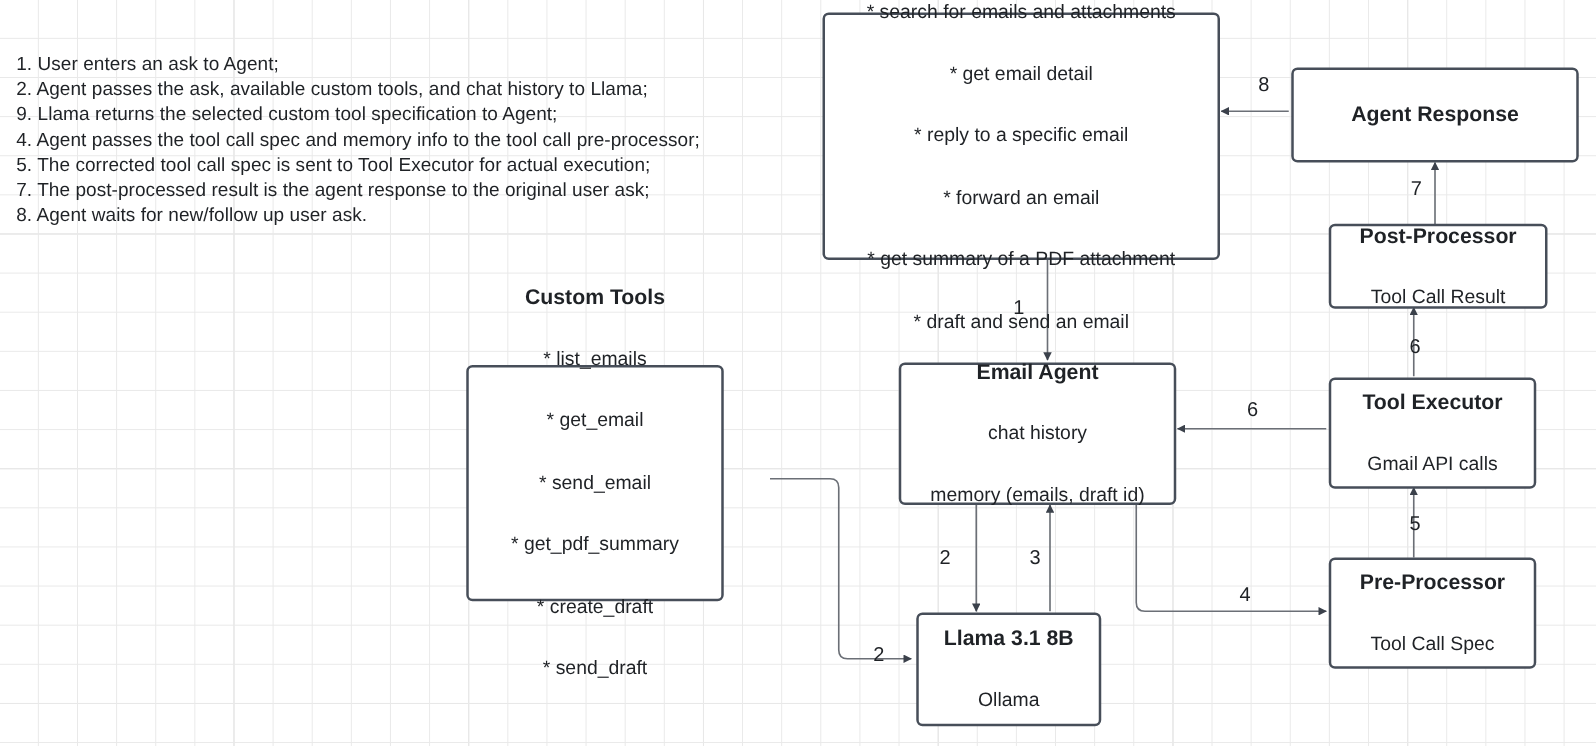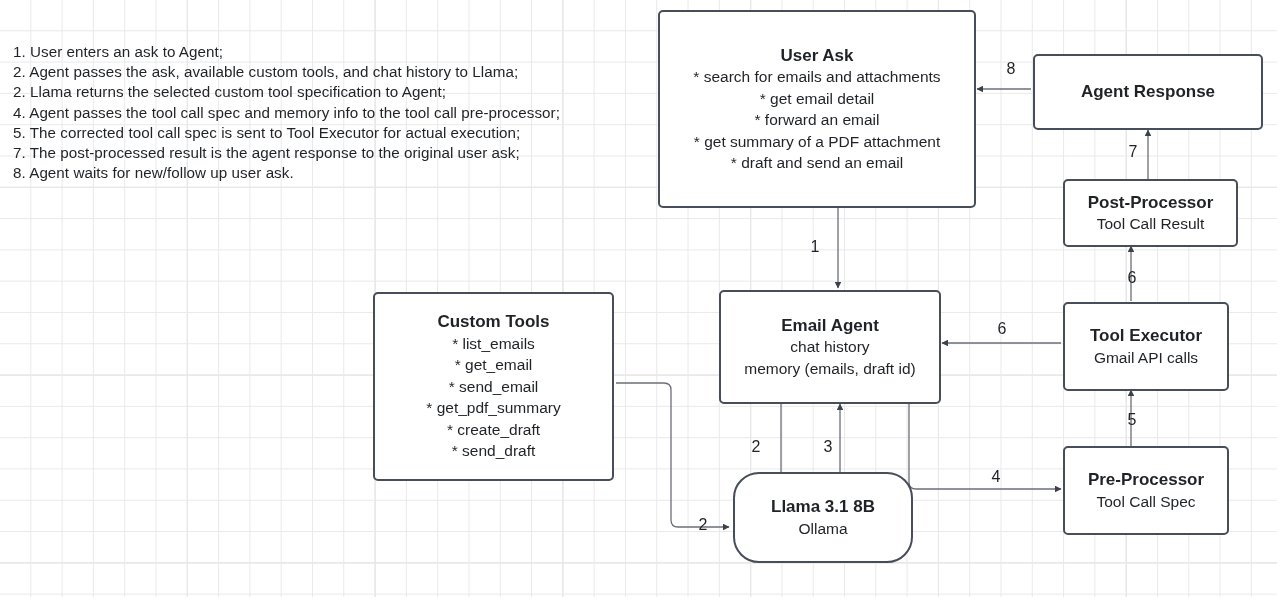--- a/index.html
+++ b/index.html
@@ -50,20 +50,21 @@
   .node .title {
     font-weight: bold;
     font-size: 17px;
     line-height: 21.5px;
     white-space: nowrap;
   }
   .node .line {
     font-size: 15.5px;
     line-height: 21.5px;
     white-space: nowrap;
+    margin-top: 28px;
   }
 
   svg.wires {
     position: absolute;
     left: 0; top: 0;
     width: 1277px;
     height: 597px;
     z-index: 2;
     overflow: visible;
   }
@@ -78,21 +79,21 @@
   }
 </style>
 </head>
 <body>
 
 <div id="canvas">
 
   <div class="legend">
     <div>1. User enters an ask to Agent;</div>
     <div>2. Agent passes the ask, available custom tools, and chat history to Llama;</div>
-    <div>2. Llama returns the selected custom tool specification to Agent;</div>
+    <div>9. Llama returns the selected custom tool specification to Agent;</div>
     <div>4. Agent passes the tool call spec and memory info to the tool call pre-processor;</div>
     <div>5. The corrected tool call spec is sent to Tool Executor for actual execution;</div>
     <div>7. The post-processed result is the agent response to the original user ask;</div>
     <div>8. Agent waits for new/follow up user ask.</div>
   </div>
 
   <svg class="wires" viewBox="0 0 1277 597">
     <defs>
       <marker id="ah" viewBox="0 0 10 10" refX="9.2" refY="5" markerWidth="5.2" markerHeight="5.2" orient="auto-start-reverse">
         <path d="M 0 0 L 10 5 L 0 10 z" fill="#3b414b"></path>
@@ -130,20 +131,21 @@
   <div class="edgelabel" style="left:1117px; top:411px; width:30px;">5</div>
   <div class="edgelabel" style="left:987px; top:320px; width:30px;">6</div>
   <div class="edgelabel" style="left:1117px; top:269px; width:30px;">6</div>
   <div class="edgelabel" style="left:1118px; top:143px; width:30px;">7</div>
   <div class="edgelabel" style="left:996px; top:60px; width:30px;">8</div>
 
   <div class="node" style="left:658px; top:10px; width:318px; height:198px;">
     <div class="title">User Ask</div>
     <div class="line">* search for emails and attachments</div>
     <div class="line">* get email detail</div>
+    <div class="line">* reply to a specific email</div>
     <div class="line">* forward an email</div>
     <div class="line">* get summary of a PDF attachment</div>
     <div class="line">* draft and send an email</div>
   </div>
 
   <div class="node" style="left:1033px; top:54px; width:230px; height:76px;">
     <div class="title">Agent Response</div>
   </div>
 
   <div class="node" style="left:1063px; top:179px; width:175px; height:68px;">
@@ -160,28 +162,28 @@
     <div class="title">Pre-Processor</div>
     <div class="line">Tool Call Spec</div>
   </div>
 
   <div class="node" style="left:719px; top:290px; width:222px; height:114px;align-items:center;">
     <div class="title">Email Agent</div>
     <div class="line">chat history</div>
     <div class="line">memory (emails, draft id)</div>
   </div>
 
-  <div class="node" style="left:373px; top:292px; width:241px; height:189px;">
+  <div class="node" style="left:373px; top:292px; width:206px; height:189px;">
     <div class="title">Custom Tools</div>
     <div class="line">* list_emails</div>
     <div class="line">* get_email</div>
     <div class="line">* send_email</div>
     <div class="line">* get_pdf_summary</div>
     <div class="line">* create_draft</div>
     <div class="line">* send_draft</div>
   </div>
 
-  <div class="node" style="left:733px; top:472px; width:180px; height:91px;border-radius:26px;">
+  <div class="node" style="left:733px; top:490px; width:148px; height:91px;">
     <div class="title">Llama 3.1 8B</div>
     <div class="line">Ollama</div>
   </div>
 
 </div>
 
 </body></html>

